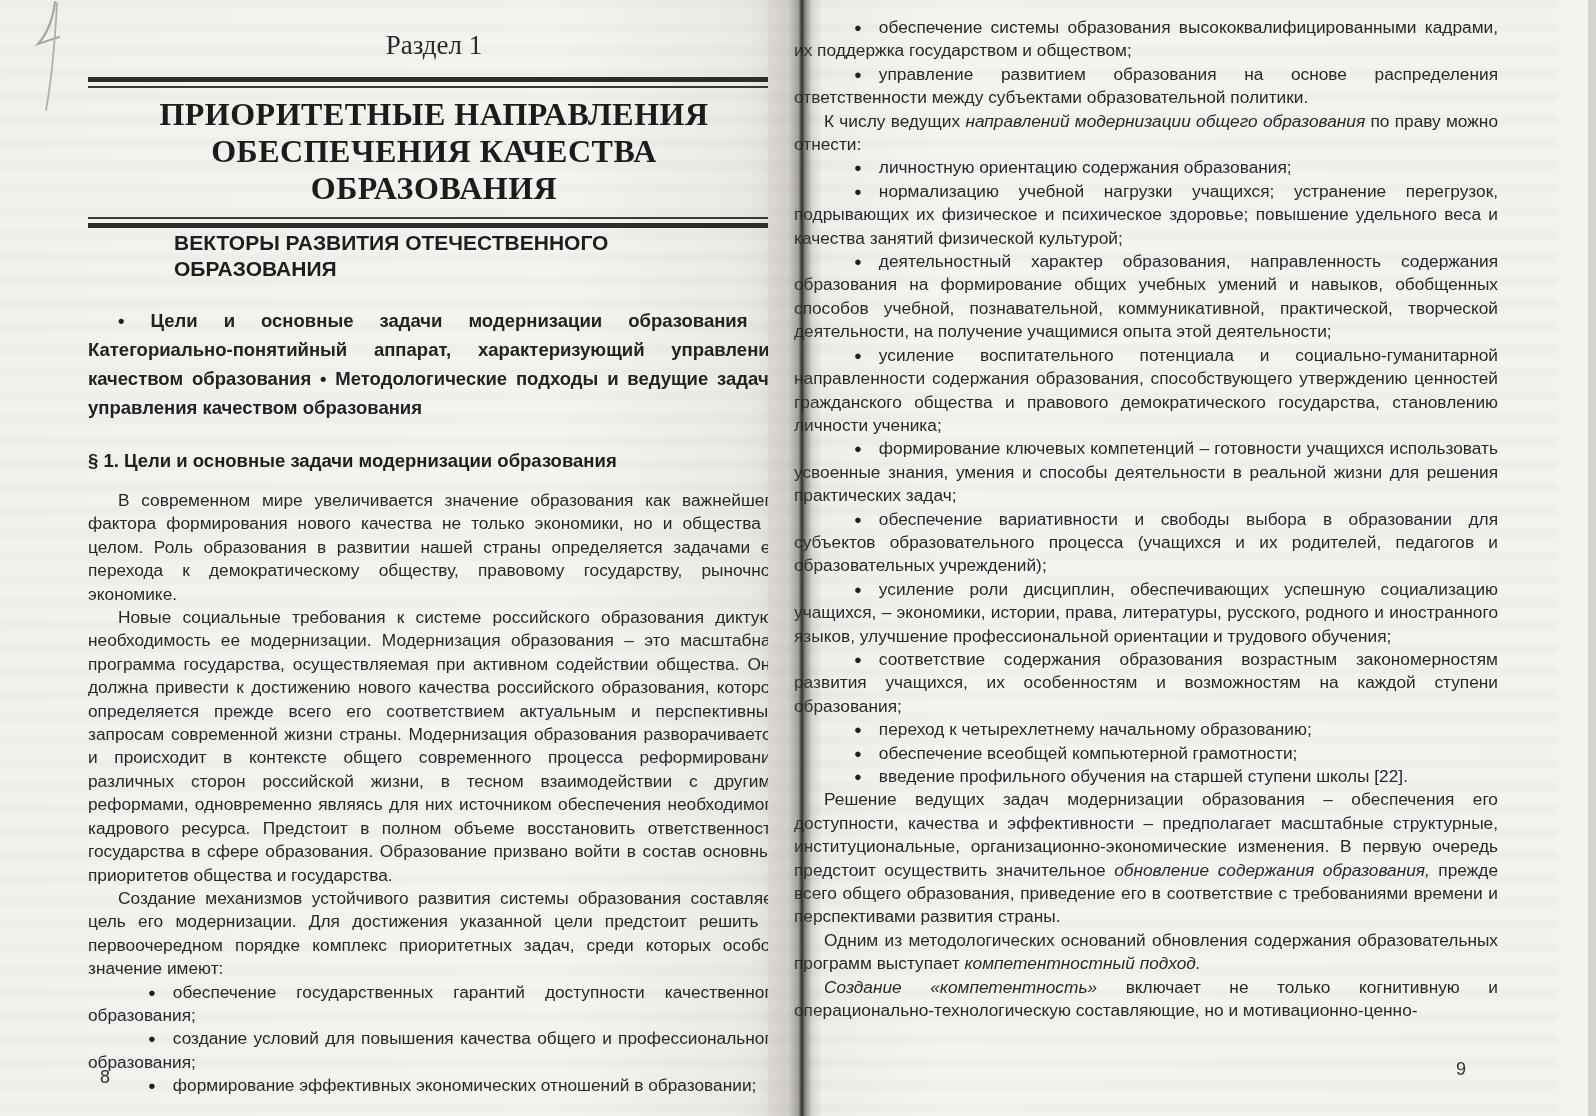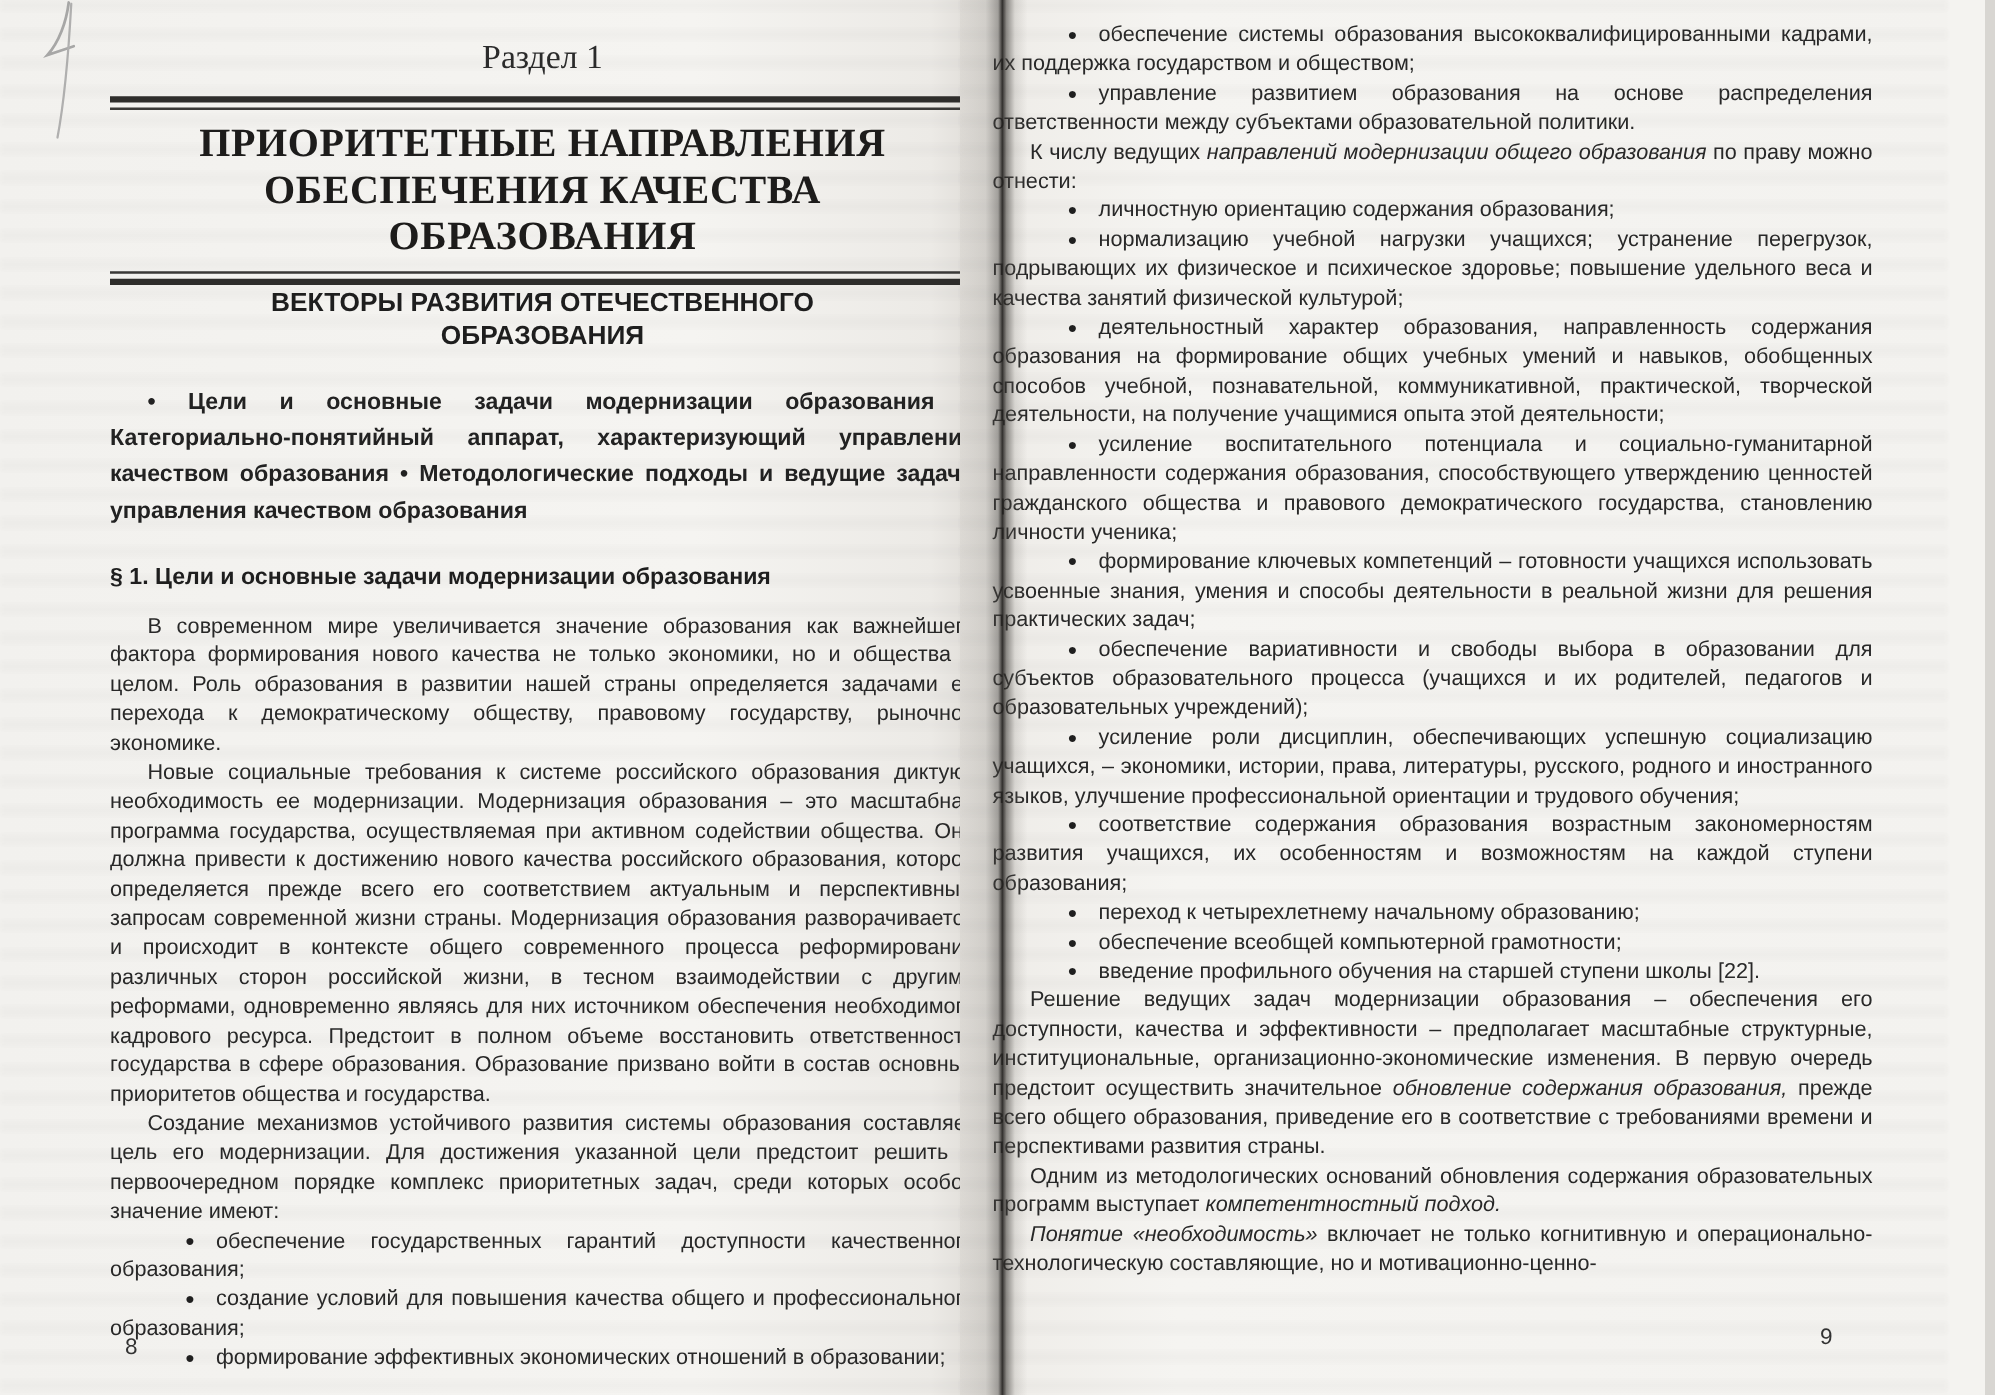--- a/index.html
+++ b/index.html
@@ -60,21 +60,21 @@
   .title-box::after{bottom:4px;}
   .section-title{
     font-family:"Liberation Serif", serif;
     font-weight:bold;font-size:32px;line-height:37px;
     text-align:center;color:#1d1c1b;letter-spacing:.5px;margin:0;
   }
   .chapter-label{
     font-weight:bold;font-size:21px;text-align:center;margin:16px 0 0;color:#1e1e1e;
   }
   .chapter-title{
-    font-weight:bold;font-size:21px;line-height:26px;text-align:center;
+    font-weight:bold;font-size:21px;line-height:26px;text-align:left;
     max-width:520px;margin:2px auto 0;color:#1e1e1e;
   }
   .abstract{
     font-weight:bold;font-size:18.5px;line-height:29px;
     text-align:justify;margin:24px 0 0;text-indent:30px;color:#222;
   }
   .para-heading{
     font-weight:bold;font-size:18.5px;text-align:left;margin:28px 0 17px;color:#1e1e1e;
   }
   
@@ -150,19 +150,19 @@
       <p class="bullet"><span class="dot">●</span><span>формирование ключевых компетенций – готовности учащихся использовать усвоенные знания, умения и способы деятельности в реальной жизни для решения практических задач;</span></p>
       <p class="bullet"><span class="dot">●</span><span>обеспечение вариативности и свободы выбора в образовании для субъектов образовательного процесса (учащихся и их родителей, педагогов и образовательных учреждений);</span></p>
       <p class="bullet"><span class="dot">●</span><span>усиление роли дисциплин, обеспечивающих успешную социализацию учащихся, – экономики, истории, права, литературы, русского, родного и иностранного языков, улучшение профессиональной ориентации и трудового обучения;</span></p>
       <p class="bullet"><span class="dot">●</span><span>соответствие содержания образования возрастным закономерностям развития учащихся, их особенностям и возможностям на каждой ступени образования;</span></p>
       <p class="bullet"><span class="dot">●</span><span>переход к четырехлетнему начальному образованию;</span></p>
       <p class="bullet"><span class="dot">●</span><span>обеспечение всеобщей компьютерной грамотности;</span></p>
       <p class="bullet"><span class="dot">●</span><span>введение профильного обучения на старшей ступени школы [22].</span></p>
 
       <p><span>Решение ведущих задач модернизации образования – обеспечения его доступности, качества и эффективности – предполагает масштабные структурные, институциональные, организационно-экономические изменения. В первую очередь предстоит осуществить значительное </span><i>обновление содержания образования,</i><span> прежде всего общего образования, приведение его в соответствие с требованиями времени и перспективами развития страны.</span></p>
       <p><span>Одним из методологических оснований обновления содержания образовательных программ выступает </span><i>компетентностный подход.</i></p>
-      <p><i>Понятие «необходимость»</i><span> включает не только когнитивную и операционально-технологическую составляющие, но и мотивационно-ценно-</span></p>
+      <p><i>Создание «компетентность»</i><span> включает не только когнитивную и операционально-технологическую составляющие, но и мотивационно-ценно-</span></p>
     </div>
 
     <div class="page-num page-num-right">9</div>
   </div>
 
 </div>
 
 </body></html>

